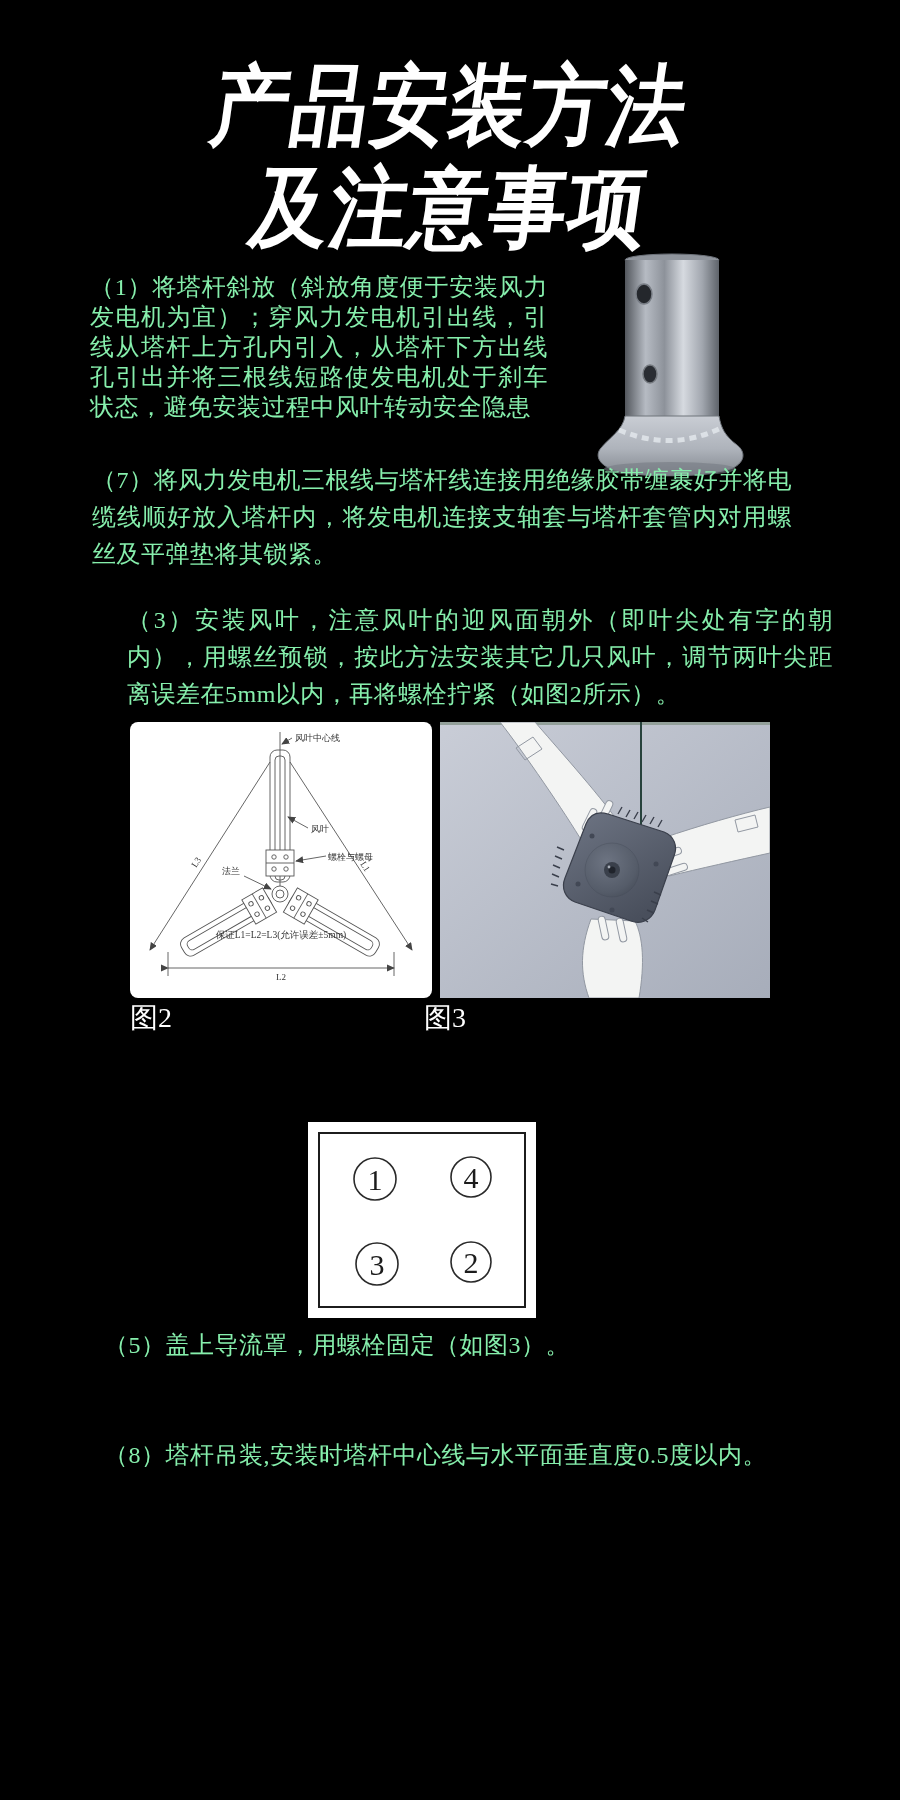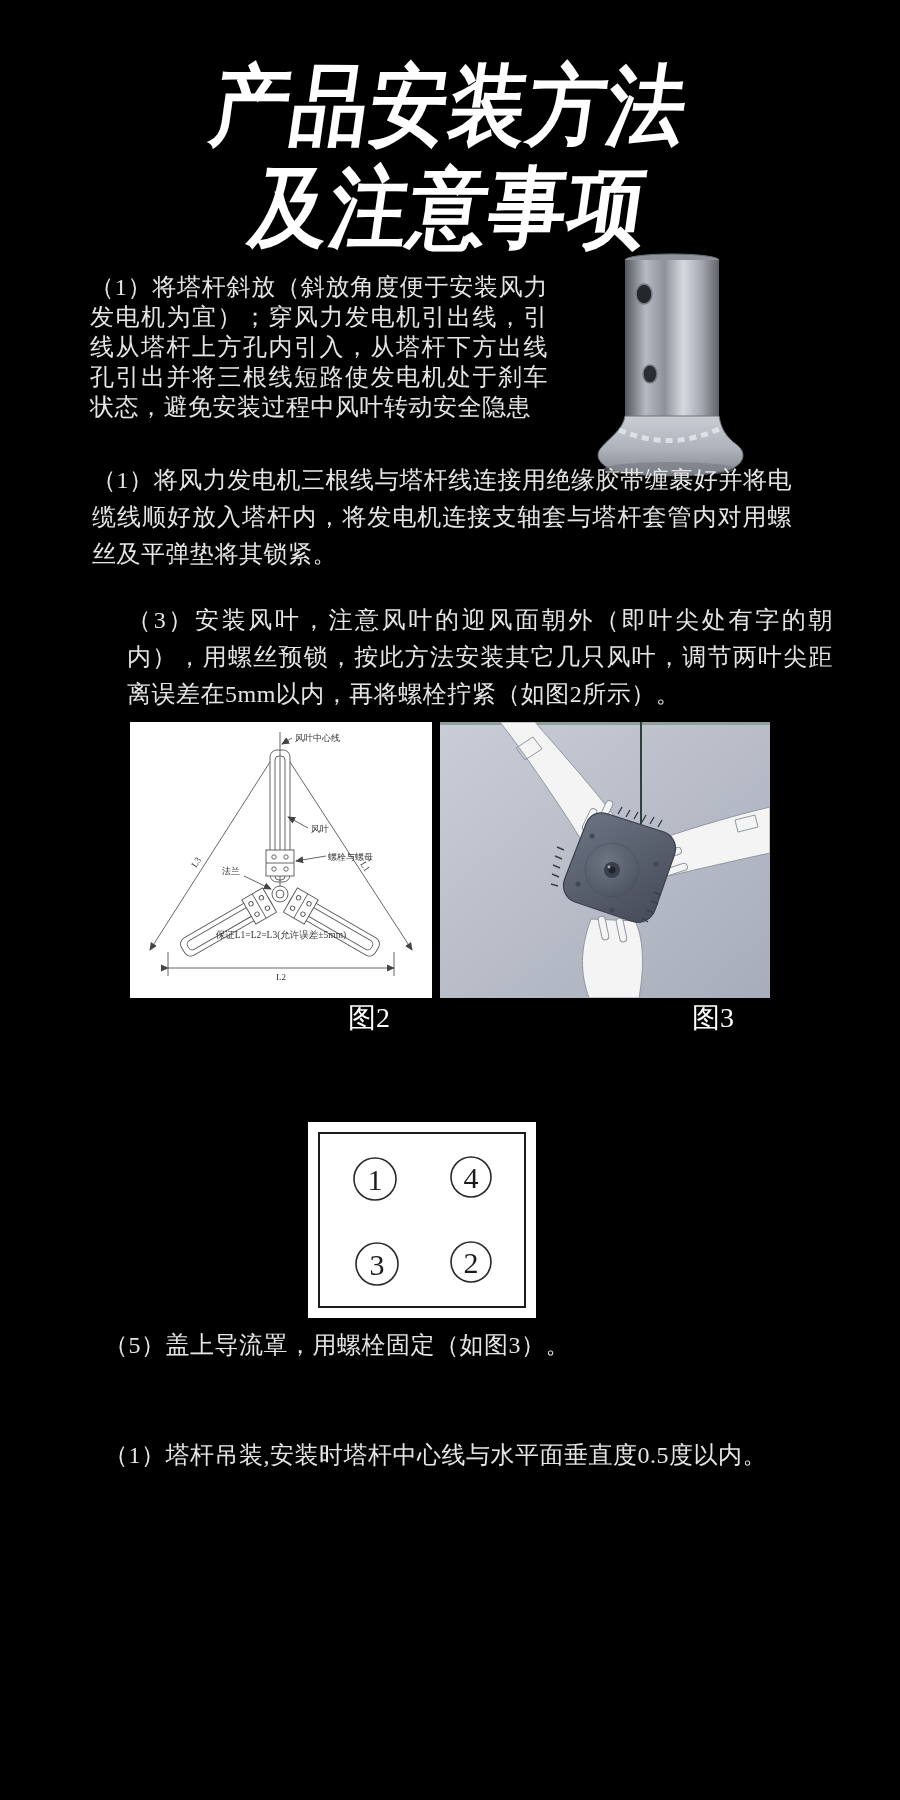--- a/index.html
+++ b/index.html
@@ -13,29 +13,29 @@
   
   .title-line{
     position:absolute;left:0;width:900px;text-align:center;
     font-family:"Liberation Sans","DejaVu Sans",sans-serif;
     font-weight:900;color:#fff;font-size:88px;line-height:1;
     transform:skewX(-8deg) scaleX(0.88);transform-origin:center;
     letter-spacing:2px;white-space:nowrap;
   }
   
   .step{
-    position:absolute;color:#e5e5e5;font-size:24px;line-height:30px;
+    position:absolute;color:#86efac;font-size:24px;line-height:30px;
     letter-spacing:0.5px;text-align:justify;
   }
   .step.wide{line-height:37px;}
   
   .fig-frame{position:absolute;background:#fff;}
   .fig-caption{
     position:absolute;color:#fff;font-size:28px;line-height:32px;
-    text-align:right;
+    text-align:left;
   }
   svg text{font-family:"Liberation Serif","DejaVu Serif",serif;}
   .draw-label{font-size:9px;fill:#333;}
   .draw-note{font-size:9.5px;fill:#333;}
   .order-num{font-size:30px;fill:#1c1c1c;}
 </style>
 </head>
 <body>
 
 <div class="canvas">
@@ -65,25 +65,25 @@
       <ellipse cx="79" cy="8" rx="47" ry="6" fill="#8f949c" stroke="#6d727a" stroke-width="1"></ellipse>
       <rect x="32" y="8" width="94" height="156" fill="url(#cylGrad)"></rect>
       <ellipse cx="51" cy="42" rx="8" ry="10" fill="#24272c" stroke="#787d85" stroke-width="1.5"></ellipse>
       <ellipse cx="57" cy="122" rx="7" ry="9" fill="#2a2d33" stroke="#74797f" stroke-width="1.5"></ellipse>
       <path d="M32,164 C30,178 16,186 8,196 C2,203 5,212 20,218 C45,226 115,226 140,216 C152,210 153,200 144,193 C132,184 128,176 126,164 Z" fill="url(#flangeGrad)" stroke="#6f747b" stroke-width="1"></path>
       <path d="M26,178 Q78,200 128,176" fill="none" stroke="#e2e6eb" stroke-width="5" stroke-dasharray="7 5" opacity="0.85"></path>
       <ellipse cx="77" cy="217" rx="66" ry="7" fill="#767b83" opacity="0.6"></ellipse>
     </svg>
   </div>
 
-  <div class="step wide" style="left:92px;top:462px;width:700px;">（1）将风力发电机三根线与塔杆线连接用绝缘胶带缠裹好并将电缆线顺好放入塔杆内，将发电机连接支轴套与塔杆套管内对用螺丝及平弹垫将其锁紧。</div>
+  <div class="step wide" style="left:92px;top:462px;width:700px;">（7）将风力发电机三根线与塔杆线连接用绝缘胶带缠裹好并将电缆线顺好放入塔杆内，将发电机连接支轴套与塔杆套管内对用螺丝及平弹垫将其锁紧。</div>
 
   <div class="step wide" style="left:92px;top:602px;width:706px;margin-left:35px;">（3）安装风叶，注意风叶的迎风面朝外（即叶尖处有字的朝内），用螺丝预锁，按此方法安装其它几只风叶，调节两叶尖距离误差在5mm以内，再将螺栓拧紧（如图2所示）。</div>
 
-  <div class="fig-frame" style="left:130px;top:722px;width:302px;height:276px;">
+  <div class="fig-frame" style="left:130px;top:722px;width:302px;height:276px;border-radius:8px;">
     <svg width="302" height="276" viewBox="0 0 302 276">
       <defs>
         <marker id="arr" markerWidth="9" markerHeight="8" refX="8" refY="4" orient="auto">
           <path d="M0,0 L9,4 L0,8 Z" fill="#444"></path>
         </marker>
       </defs>
       <g stroke="#555" stroke-width="0.9" fill="none">
 
         <line x1="150" y1="10" x2="150" y2="178"></line>
 
@@ -216,15 +216,15 @@
       </g>
       <text class="order-num" x="67" y="68" text-anchor="middle">1</text>
       <text class="order-num" x="163" y="66" text-anchor="middle">4</text>
       <text class="order-num" x="69" y="153" text-anchor="middle">3</text>
       <text class="order-num" x="163" y="151" text-anchor="middle">2</text>
     </svg>
   </div>
 
   <div class="step" style="left:104px;top:1330px;width:720px;">（5）盖上导流罩，用螺栓固定（如图3）。</div>
 
-  <div class="step" style="left:104px;top:1440px;width:740px;">（1）塔杆吊装,安装时塔杆中心线与水平面垂直度0.5度以内。</div>
+  <div class="step" style="left:104px;top:1440px;width:740px;">（8）塔杆吊装,安装时塔杆中心线与水平面垂直度0.5度以内。</div>
 
 </div>
 
 </body></html>

